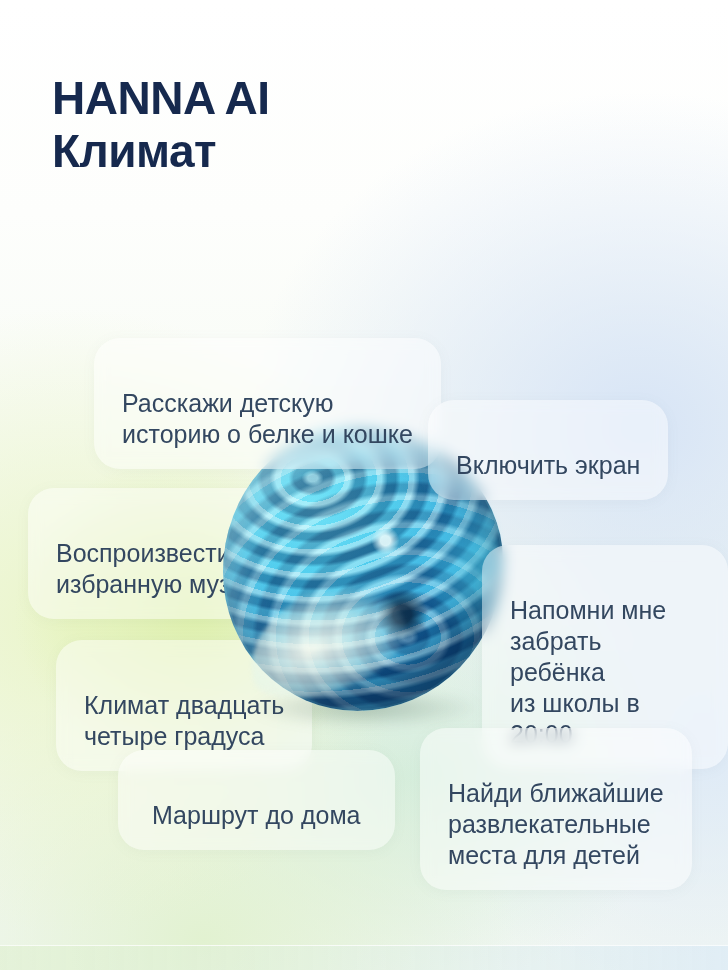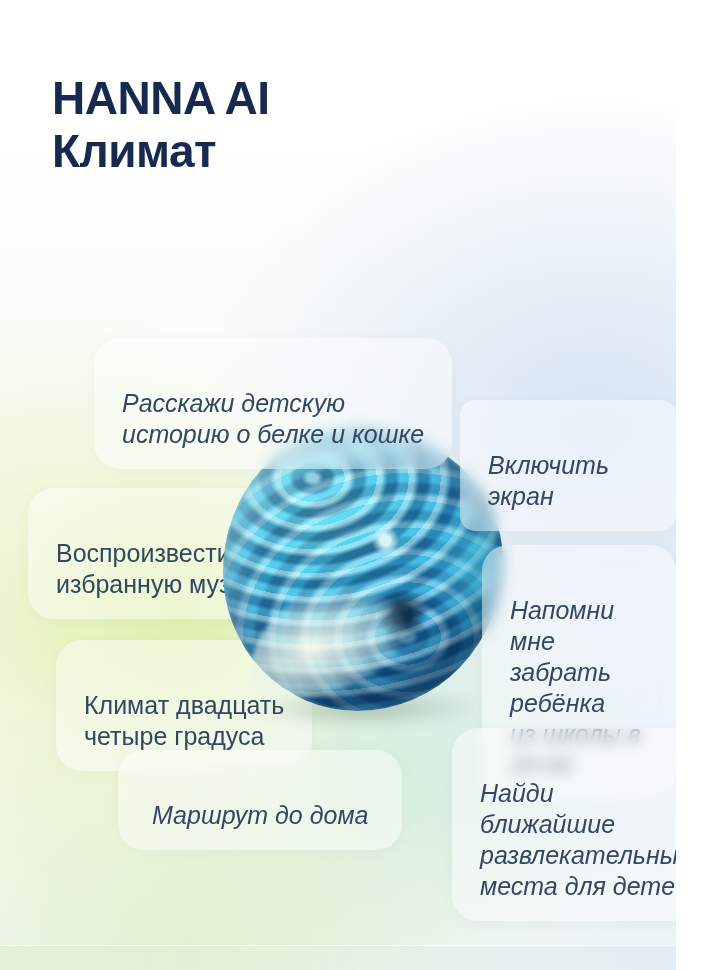--- a/index.html
+++ b/index.html
@@ -1,18 +1,18 @@
 <!DOCTYPE html>
 <html><head>
 <meta charset="utf-8">
 <style>
   html, body { margin: 0; padding: 0; }
   .page {
     position: relative;
-    width: 676px;
+    width: 728px;
     height: 970px;
     overflow: hidden;
     font-family: "Liberation Sans", sans-serif;
     background:
       radial-gradient(260px 230px at 27% 63%, rgba(220,239,168,0.90) 0%, rgba(220,239,168,0) 70%),
       radial-gradient(520px 480px at 10% 64%, rgba(234,245,200,0.95) 0%, rgba(234,245,200,0) 65%),
       radial-gradient(480px 420px at 28% 97%, rgba(224,241,205,0.90) 0%, rgba(224,241,205,0) 65%),
       radial-gradient(420px 330px at 56% 80%, rgba(205,234,216,0.80) 0%, rgba(205,234,216,0) 65%),
       radial-gradient(640px 540px at 88% 44%, rgba(213,227,246,0.95) 0%, rgba(213,227,246,0) 62%),
       radial-gradient(420px 420px at 97% 77%, rgba(216,230,248,0.80) 0%, rgba(216,230,248,0) 65%),
@@ -98,29 +98,29 @@
     background: rgba(255,255,255,0.45);
     -webkit-backdrop-filter: blur(7px);
     backdrop-filter: blur(7px);
     color: #334760;
     font-size: 25px;
     line-height: 31px;
     white-space: pre-line;
     box-shadow: 0 2px 14px rgba(120,140,130,0.06);
   }
   .behind { z-index: 1; }
-  .front  { z-index: 4; font-style: italic; }
+  .front  { z-index: 4; }
 
   .b-story   { left: 94px;  top: 338px; }
-  .b-screen  { left: 460px; top: 400px; border-radius: 15px; }
+  .b-screen  { left: 428px; top: 400px; }
   .b-music   { left: 28px;  top: 488px; }
   .b-remind  { left: 482px; top: 545px; }
   .b-climate { left: 56px;  top: 640px; }
   .b-route   { left: 118px; top: 750px; padding-left: 34px; padding-right: 34px; }
-  .b-places  { left: 420px; top: 728px; margin-left: 32px; }
+  .b-places  { left: 420px; top: 728px; }
 
   
   .bottom-band {
     position: absolute;
     left: 0;
     top: 945px;
     width: 728px;
     height: 25px;
     background: linear-gradient(90deg, rgba(222,240,205,0.55) 0%, rgba(225,240,230,0.45) 50%, rgba(214,232,246,0.55) 100%);
     border-top: 1px solid rgba(255,255,255,0.75);

